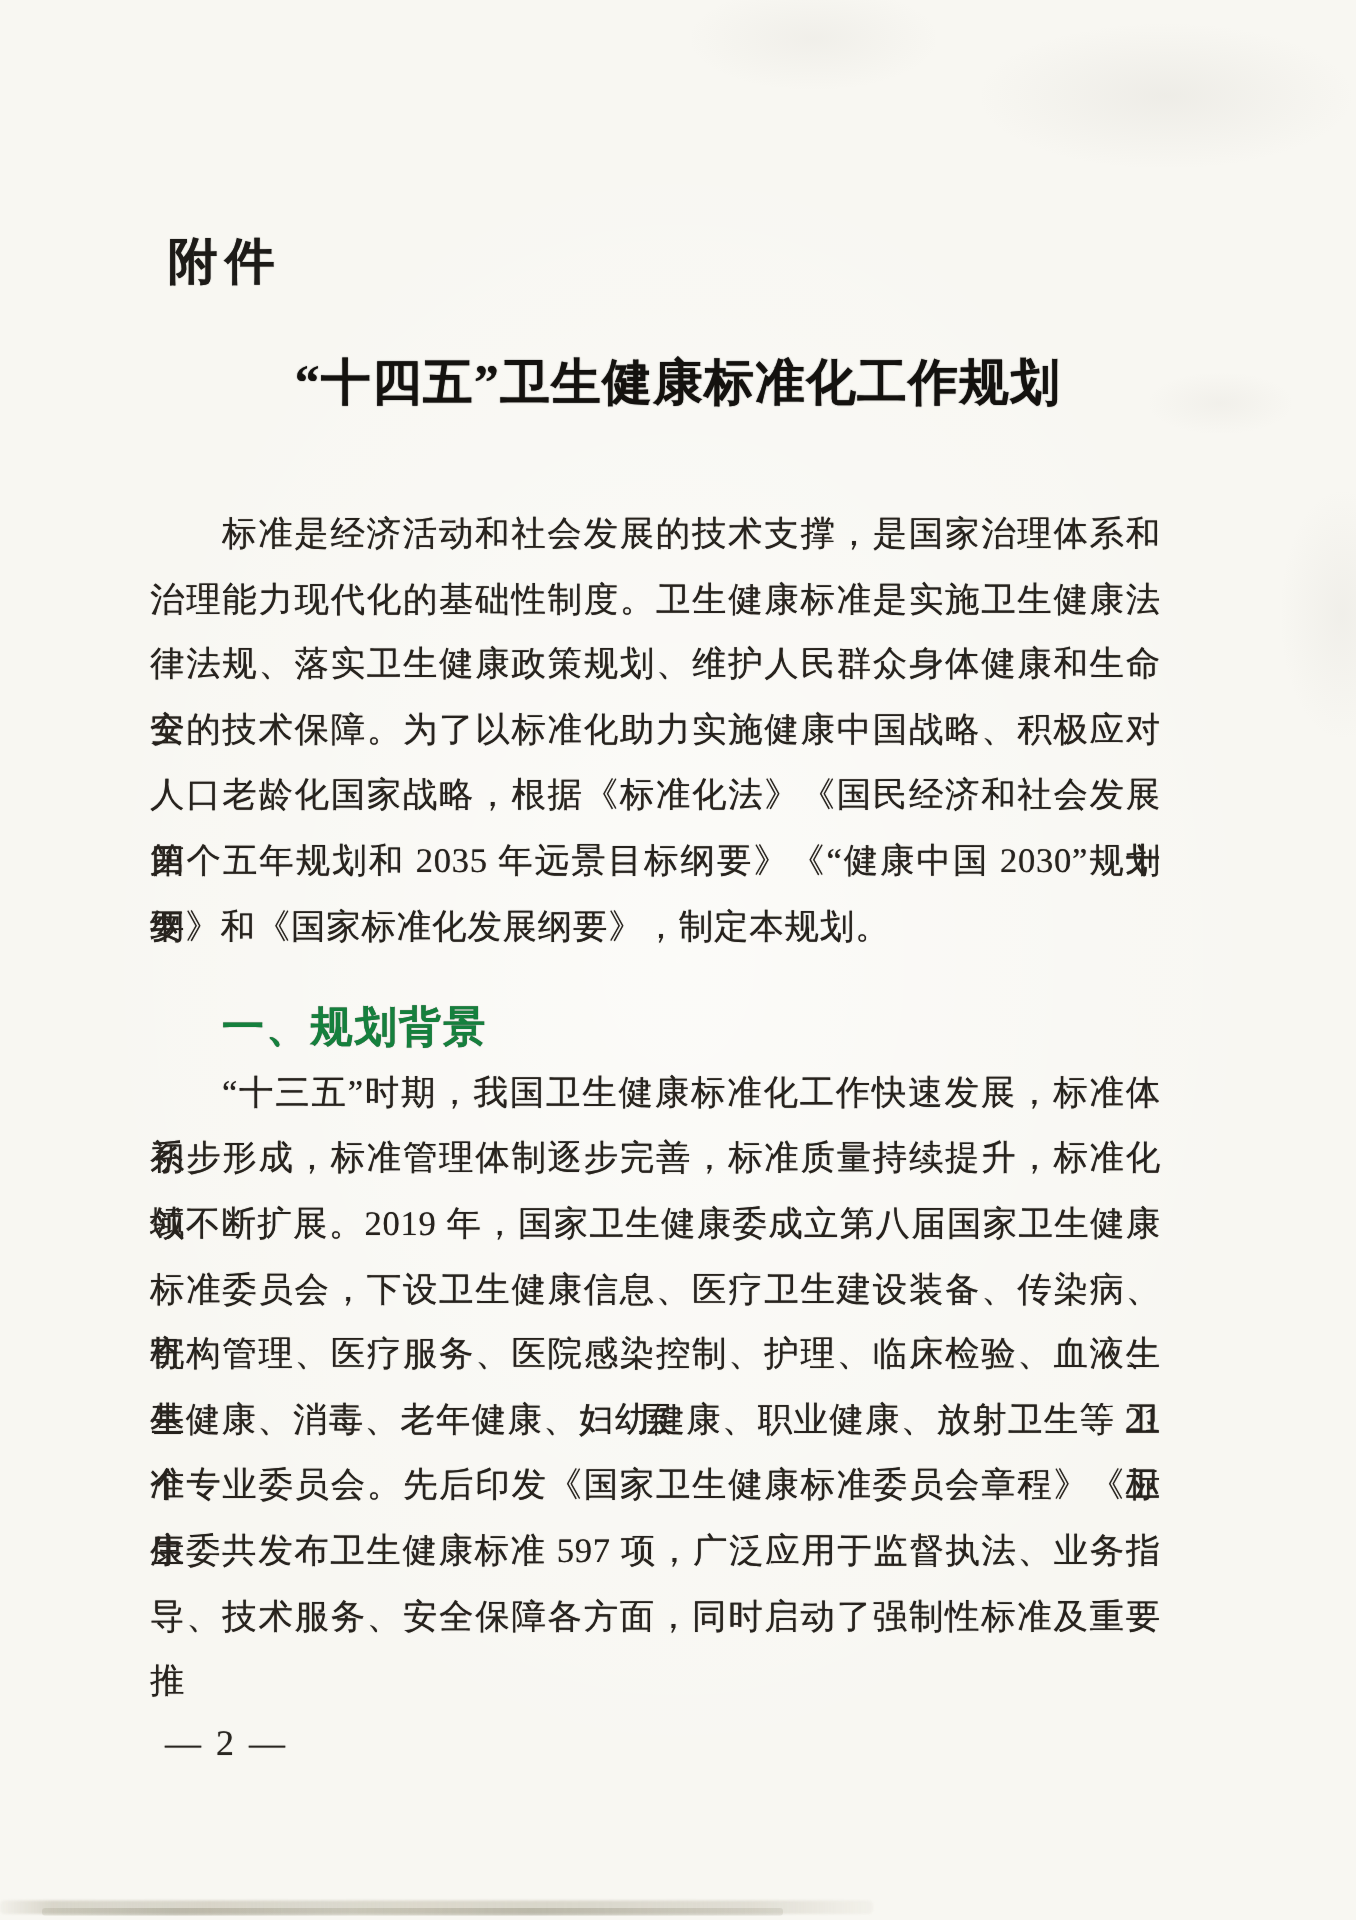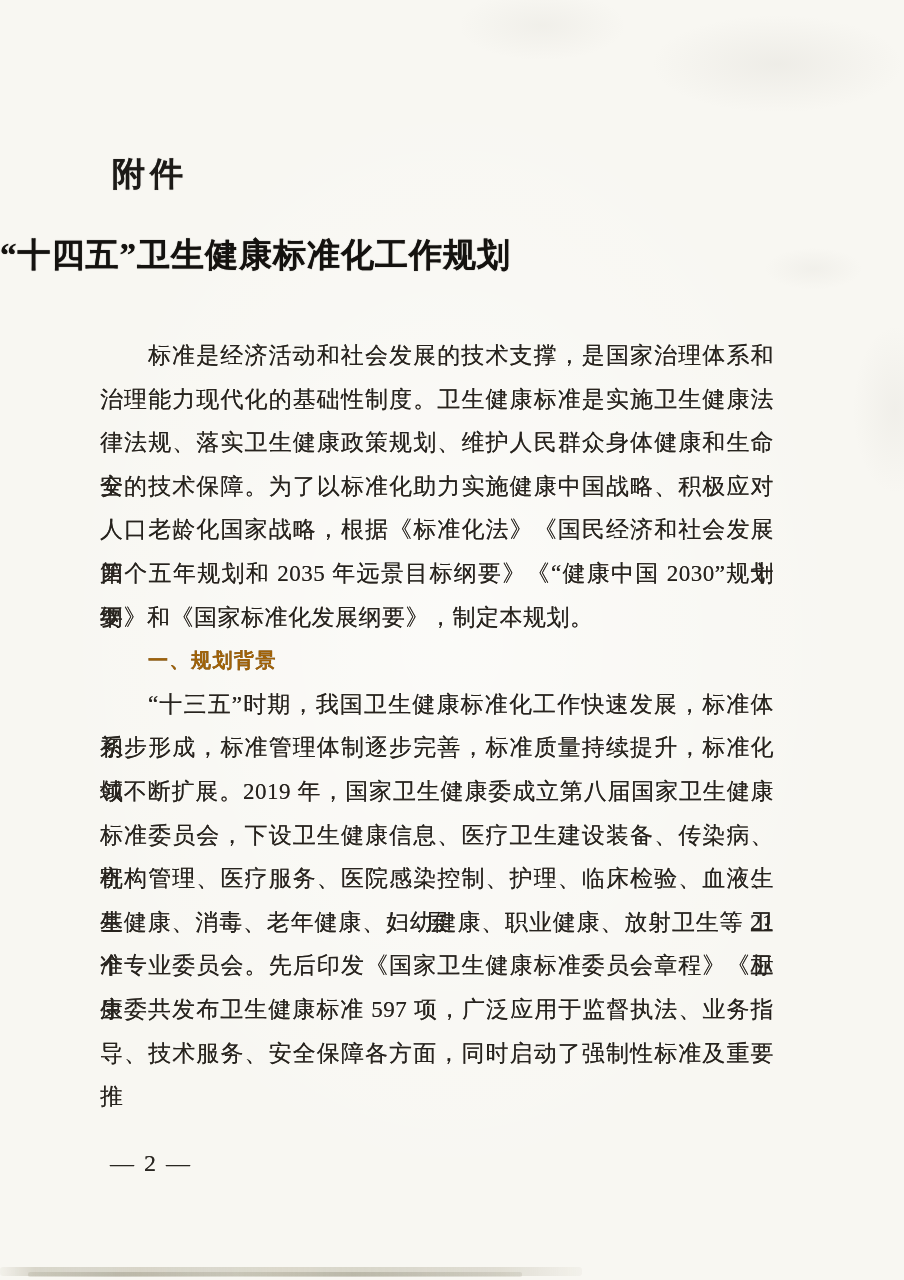--- a/index.html
+++ b/index.html
@@ -34,21 +34,21 @@
     color: #1d1b18;
     text-shadow: 0 0 0.7px rgba(30,27,24,0.8);
   }
 
   .doc-title {
     position: absolute;
     left: 0;
     top: 233px;
     width: 904px;
     margin: 0;
-    text-align: left;
+    text-align: center;
     font-family: "Liberation Serif", "DejaVu Serif", serif;
     font-weight: 700;
     font-size: 33px;
     letter-spacing: 1px;
     color: #14120f;
     text-shadow: 0 0 0.8px rgba(20,18,15,0.9);
   }
 
   .body-text {
     position: absolute;
@@ -68,24 +68,25 @@
   .line.j {
     white-space: normal;
     text-align: justify;
     text-align-last: justify;
     text-justify: inter-character;
   }
   .line.indent { text-indent: 48px; }
   .line.heading {
     font-family: "Liberation Sans", "DejaVu Sans", sans-serif;
     font-weight: 700;
-    font-size: 20px;
+    font-size: 28px;
     letter-spacing: 1.5px;
-    color: #a16207;
+    color: #15803d;
     text-indent: 48px;
+    margin-top: 24px;
   }
 
   .page-number {
     position: absolute;
     left: 110px;
     top: 1150px;
     font-size: 24px;
     letter-spacing: 2px;
     color: #2a2722;
     text-shadow: 0 0 0.6px rgba(45,40,34,0.7);

